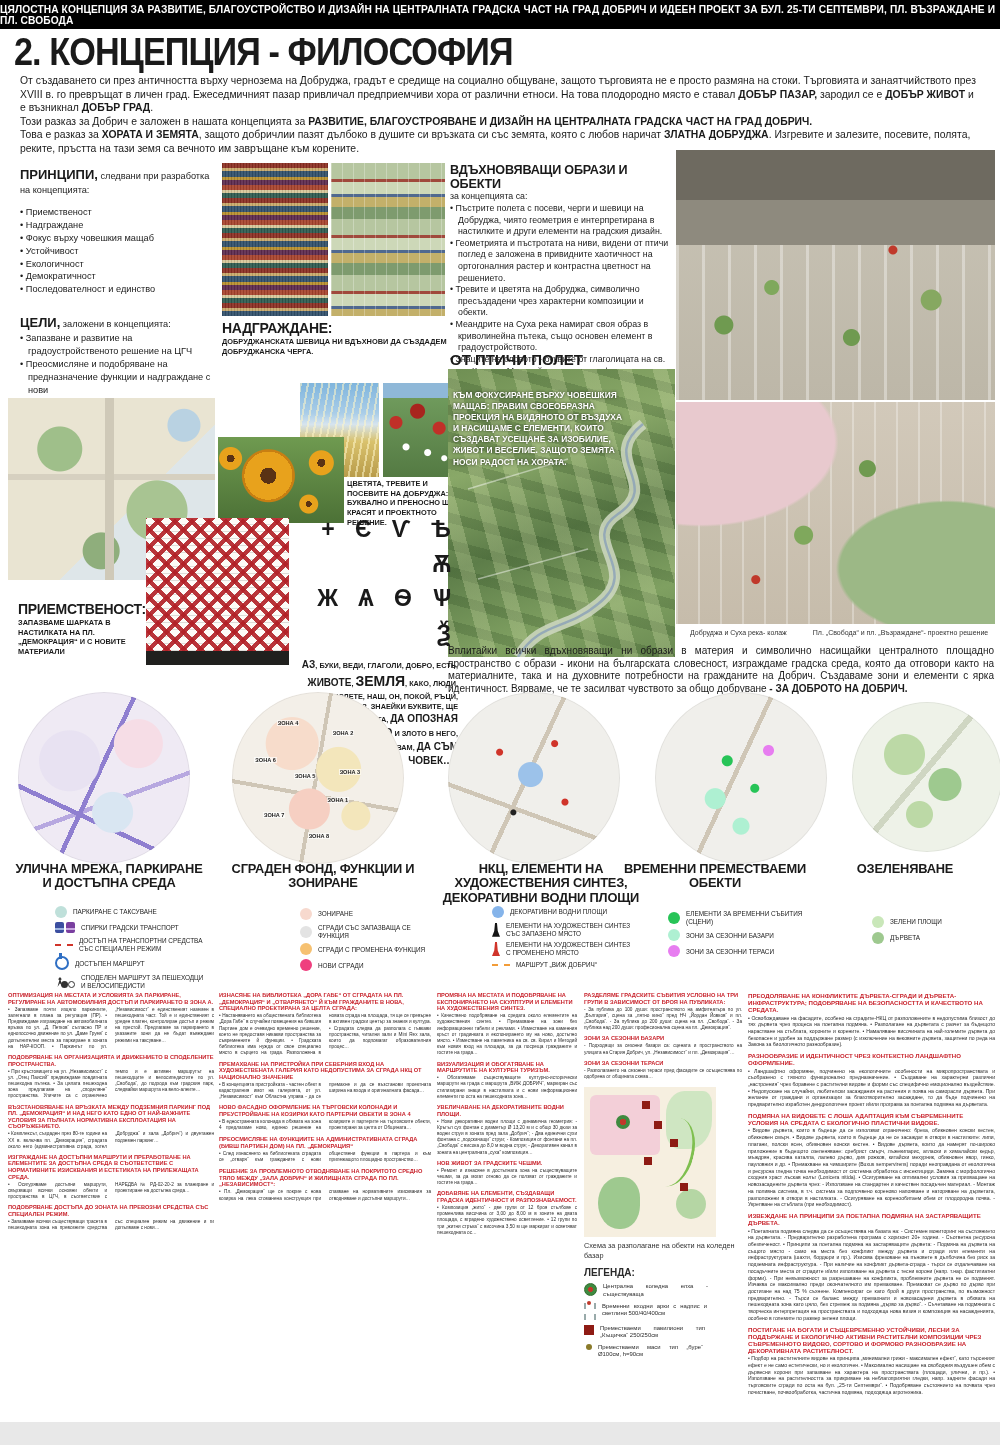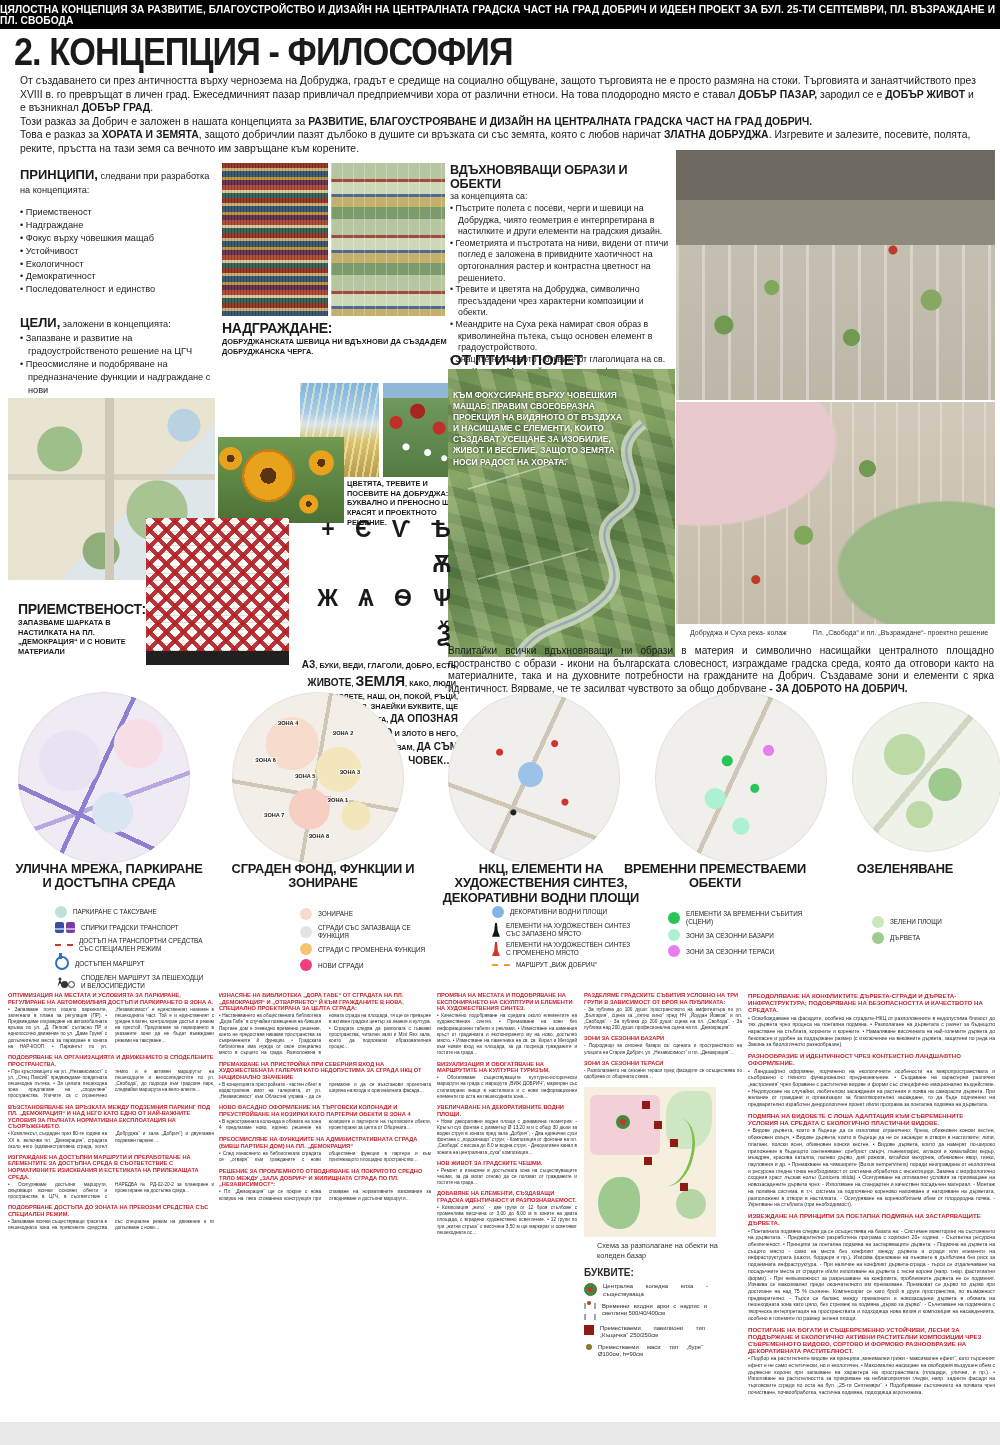--- a/index.html
+++ b/index.html
@@ -224,21 +224,21 @@
 
   .schema{width:132px;height:150px;margin:7px 0 4px;position:relative;background:#f6efe0;overflow:hidden;}
   .s-pink{position:absolute;left:6px;top:8px;width:70px;height:60px;background:#f3cfd8;border-radius:6px;}
   .s-mint{position:absolute;right:4px;top:4px;width:46px;height:58px;background:#cfe6c2;border-radius:40% 20% 50% 30%;}
   .s-green1{position:absolute;left:14px;bottom:8px;width:42px;height:52px;background:#9ec98f;border-radius:50% 40% 45% 50%;}
   .s-green2{position:absolute;right:10px;bottom:18px;width:30px;height:30px;background:#b5d6a4;border-radius:50%;}
   .s-elha{position:absolute;left:32px;top:28px;width:14px;height:14px;border-radius:50%;
     background:radial-gradient(circle,#c0392b 0 3px,#3f8a3f 3px 7px);}
   .s-pav{position:absolute;width:8px;height:8px;background:#8e1b14;}
   .s-curve{position:absolute;right:22px;top:30px;width:40px;height:70px;border-right:3px solid #7fbf4f;border-radius:50%;transform:rotate(14deg);}
-  .scap{font-size:7.3px;color:#333;text-align:left;line-height:1.3;margin-bottom:6px;margin-left:13px;}
+  .scap{font-size:7.3px;color:#333;text-align:left;line-height:1.3;margin-bottom:6px;}
   .ltit{font-size:10px;font-weight:800;margin-bottom:4px;}
   .bleg .leg{margin-bottom:5px;align-items:flex-start;}
   .bleg .ll{font-size:5.9px;max-width:105px;}
   .elha{width:11px;height:11px;border-radius:50%;flex:none;
     background:radial-gradient(circle,#c0392b 0 2.5px,#3f8a3f 2.5px 5.5px);border:1px solid #2f6f2f;}
   .arch{width:8px;height:17px;border-left:2px dashed #9aa;border-right:2px dashed #9aa;position:relative;flex:none;}
   .arch::before{content:"";position:absolute;top:-2px;left:1px;width:4px;height:4px;background:#c0392b;border-radius:50%;}
   .pav{width:10px;height:10px;background:#8e1b14;flex:none;}
   .masa{width:6px;height:6px;border-radius:50%;background:#8a7a2a;flex:none;margin-left:2px;}
 
@@ -507,21 +507,21 @@
         <div class="s-green2"></div>
       <div class="s-curve"></div>
         <div class="s-elha"></div>
       <div class="s-pav" style="left:58px;top:14px"></div>
       <div class="s-pav" style="left:70px;top:34px"></div>
       <div class="s-pav" style="left:86px;top:52px"></div>
       <div class="s-pav" style="left:60px;top:70px"></div>
       <div class="s-pav" style="left:96px;top:96px"></div>
     </div>
     <div class="scap">Схема за разполагане на обекти на коледен базар</div>
-    <div class="ltit">БУКВИТЕ:</div>
+    <div class="ltit">ЛЕГЕНДА:</div>
     <div class="bleg">
       <div class="leg">
         <span class="elha"></span>
         <span class="ll">Централна коледна елха - съществуваща</span>
       </div>
       <div class="leg">
         <span class="arch"></span>
         <span class="ll">Временни входни арки с надпис и светлини 500/40/400см</span>
       </div>
       <div class="leg">

